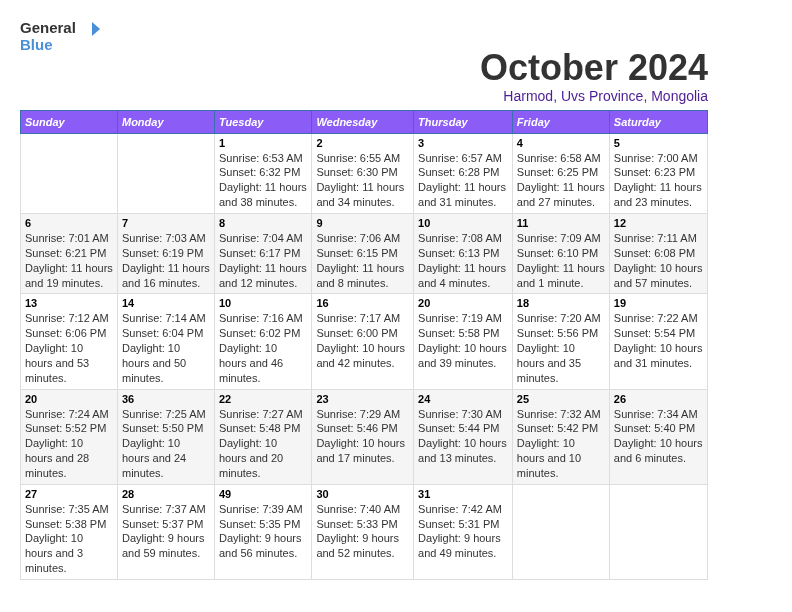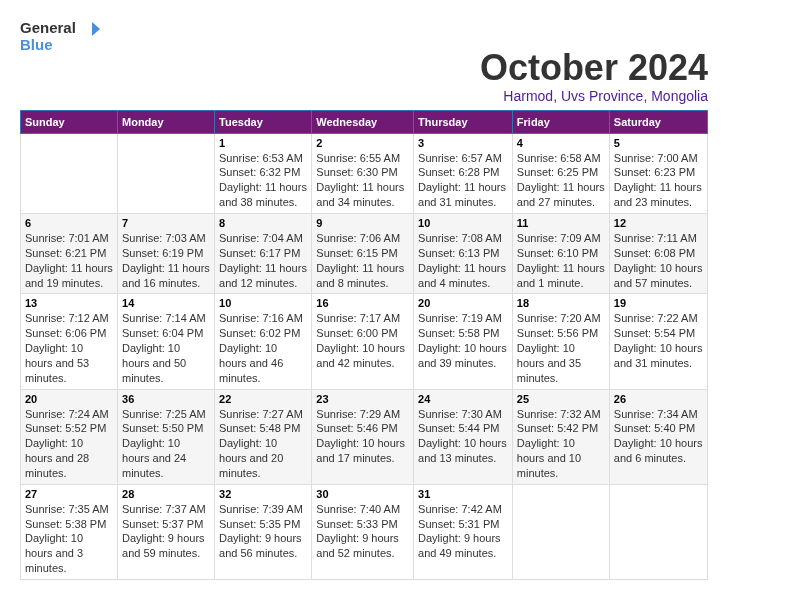--- a/index.html
+++ b/index.html
@@ -38,22 +38,23 @@
     .location {
       font-size: 14px;
       color: #4c1d95;
     }
     table {
       width: 100%;
       border-collapse: collapse;
       font-size: 10px;
     }
     thead tr {
-      background-color: #701a75;
+      background-color: #8b5cf6;
       color: #fff;
+      font-style: italic;
     }
     thead th {
       padding: 5px 4px;
       text-align: left;
       font-size: 11px;
       font-weight: bold;
       border: 1px solid #3a6fb1;
     }
     tbody tr {
       vertical-align: top;
@@ -147,21 +148,21 @@
           <td><span class="day-num">36</span><span class="cell-text">Sunrise: 7:25 AM<br>Sunset: 5:50 PM<br>Daylight: 10 hours and 24 minutes.</span></td>
           <td><span class="day-num">22</span><span class="cell-text">Sunrise: 7:27 AM<br>Sunset: 5:48 PM<br>Daylight: 10 hours and 20 minutes.</span></td>
           <td><span class="day-num">23</span><span class="cell-text">Sunrise: 7:29 AM<br>Sunset: 5:46 PM<br>Daylight: 10 hours and 17 minutes.</span></td>
           <td><span class="day-num">24</span><span class="cell-text">Sunrise: 7:30 AM<br>Sunset: 5:44 PM<br>Daylight: 10 hours and 13 minutes.</span></td>
           <td><span class="day-num">25</span><span class="cell-text">Sunrise: 7:32 AM<br>Sunset: 5:42 PM<br>Daylight: 10 hours and 10 minutes.</span></td>
           <td><span class="day-num">26</span><span class="cell-text">Sunrise: 7:34 AM<br>Sunset: 5:40 PM<br>Daylight: 10 hours and 6 minutes.</span></td>
         </tr>
         <tr>
           <td><span class="day-num">27</span><span class="cell-text">Sunrise: 7:35 AM<br>Sunset: 5:38 PM<br>Daylight: 10 hours and 3 minutes.</span></td>
           <td><span class="day-num">28</span><span class="cell-text">Sunrise: 7:37 AM<br>Sunset: 5:37 PM<br>Daylight: 9 hours and 59 minutes.</span></td>
-          <td><span class="day-num">32</span><span class="cell-text">Sunrise: 7:39 AM<br>Sunset: 5:35 PM<br>Daylight: 9 hours and 56 minutes.</span></td>
+          <td><span class="day-num">49</span><span class="cell-text">Sunrise: 7:39 AM<br>Sunset: 5:35 PM<br>Daylight: 9 hours and 56 minutes.</span></td>
           <td><span class="day-num">30</span><span class="cell-text">Sunrise: 7:40 AM<br>Sunset: 5:33 PM<br>Daylight: 9 hours and 52 minutes.</span></td>
           <td><span class="day-num">31</span><span class="cell-text">Sunrise: 7:42 AM<br>Sunset: 5:31 PM<br>Daylight: 9 hours and 49 minutes.</span></td>
           <td class="empty-cell"></td>
           <td class="empty-cell"></td>
         </tr>
       </tbody>
   </table>
 </div>
 
 </body></html>

